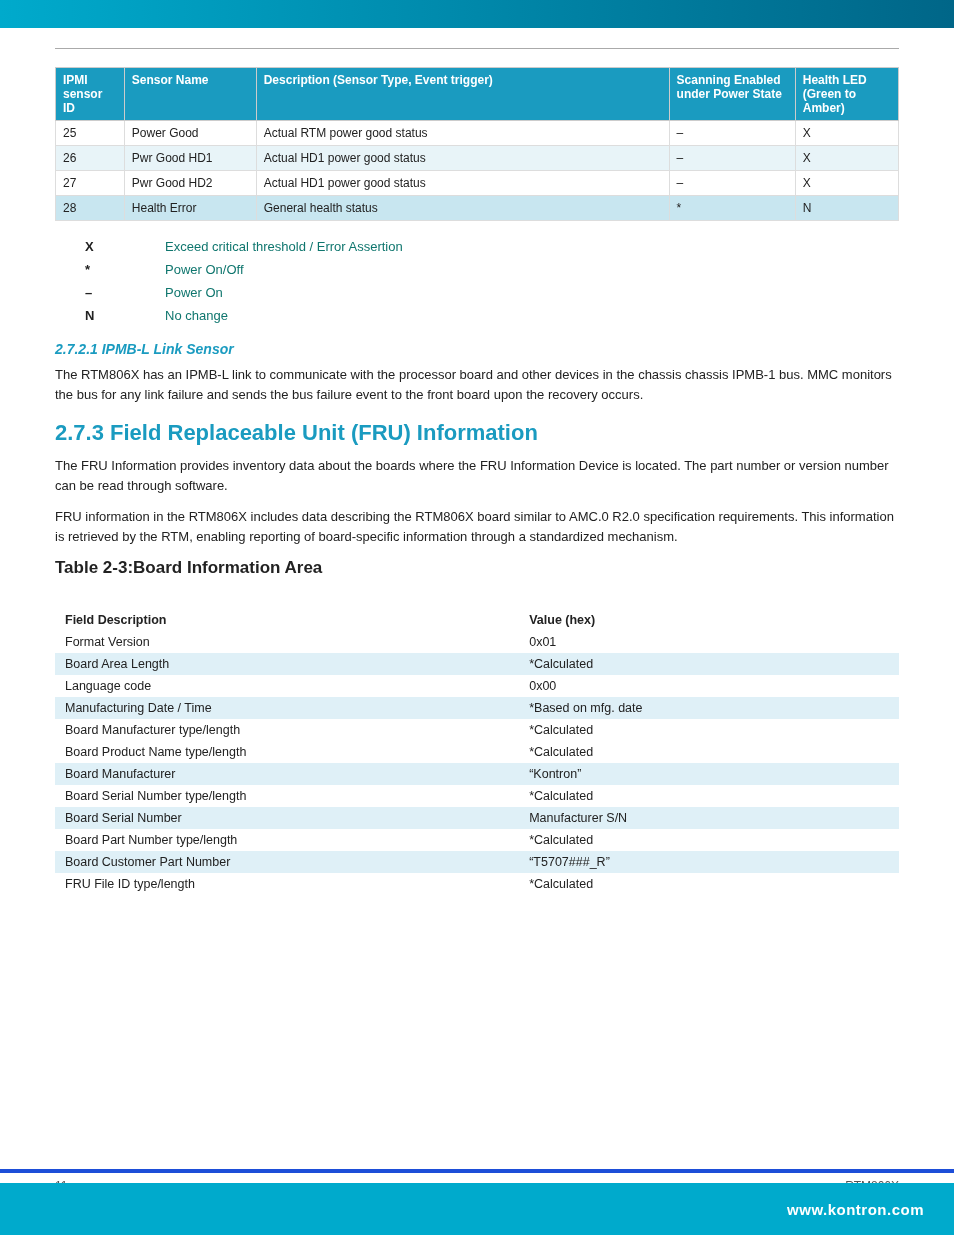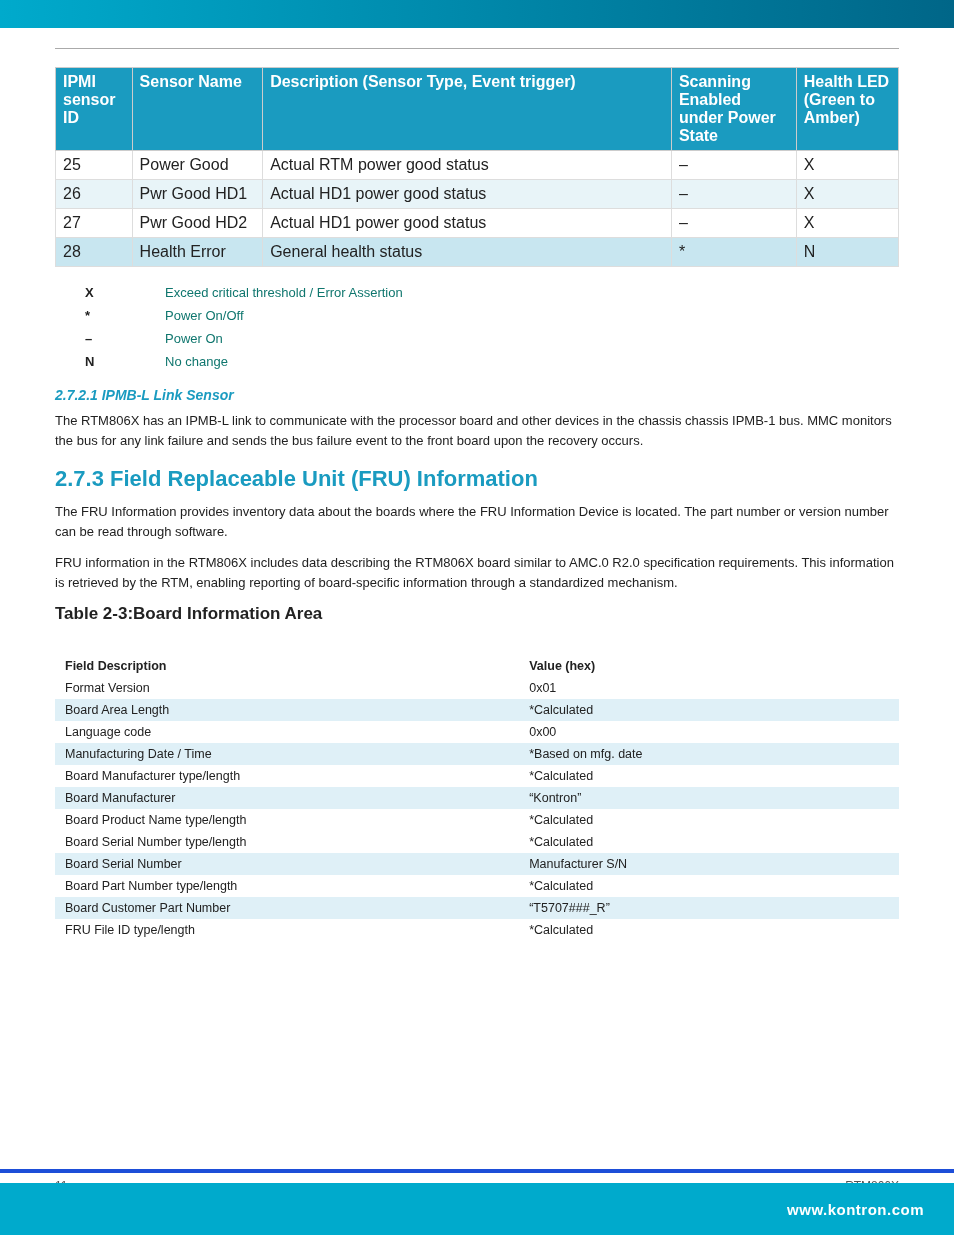--- a/index.html
+++ b/index.html
@@ -48,21 +48,21 @@
     .top-rule {
       border: none;
       border-top: 1px solid #aaa;
       margin-bottom: 18px;
     }
 
     
     .sensor-table {
       width: 100%;
       border-collapse: collapse;
-      font-size: 16px;
+      font-size: 12px;
       margin-bottom: 18px;
     }
     .sensor-table th {
       background: #1a9bc0;
       color: #fff;
       padding: 5px 7px;
       text-align: left;
       font-weight: bold;
       vertical-align: top;
       border: 1px solid #ccc;
@@ -285,26 +285,26 @@
         </tr>
         <tr>
           <td class="col-field" style="background: rgb(223, 240, 247);">Manufacturing Date / Time</td>
           <td class="col-value" style="background: rgb(223, 240, 247);">*Based on mfg. date</td>
         </tr>
         <tr>
           <td class="col-field" style="background: rgb(255, 255, 255);">Board Manufacturer type/length</td>
           <td class="col-value" style="background: rgb(255, 255, 255);">*Calculated</td>
         </tr>
         <tr>
+          <td class="col-field" style="background: rgb(255, 255, 255);">Board Product Name type/length</td>
+          <td class="col-value" style="background: rgb(255, 255, 255);">*Calculated</td>
+        </tr>
+        <tr>
           <td class="col-field" style="background: rgb(223, 240, 247);">Board Manufacturer</td>
           <td class="col-value" style="background: rgb(223, 240, 247);">“Kontron”</td>
-        </tr>
-        <tr>
-          <td class="col-field" style="background: rgb(255, 255, 255);">Board Product Name type/length</td>
-          <td class="col-value" style="background: rgb(255, 255, 255);">*Calculated</td>
         </tr>
         <tr>
           <td class="col-field" style="background: rgb(255, 255, 255);">Board Serial Number type/length</td>
           <td class="col-value" style="background: rgb(255, 255, 255);">*Calculated</td>
         </tr>
         <tr>
           <td class="col-field" style="background: rgb(223, 240, 247);">Board Serial Number</td>
           <td class="col-value" style="background: rgb(223, 240, 247);">Manufacturer S/N</td>
         </tr>
         <tr>

